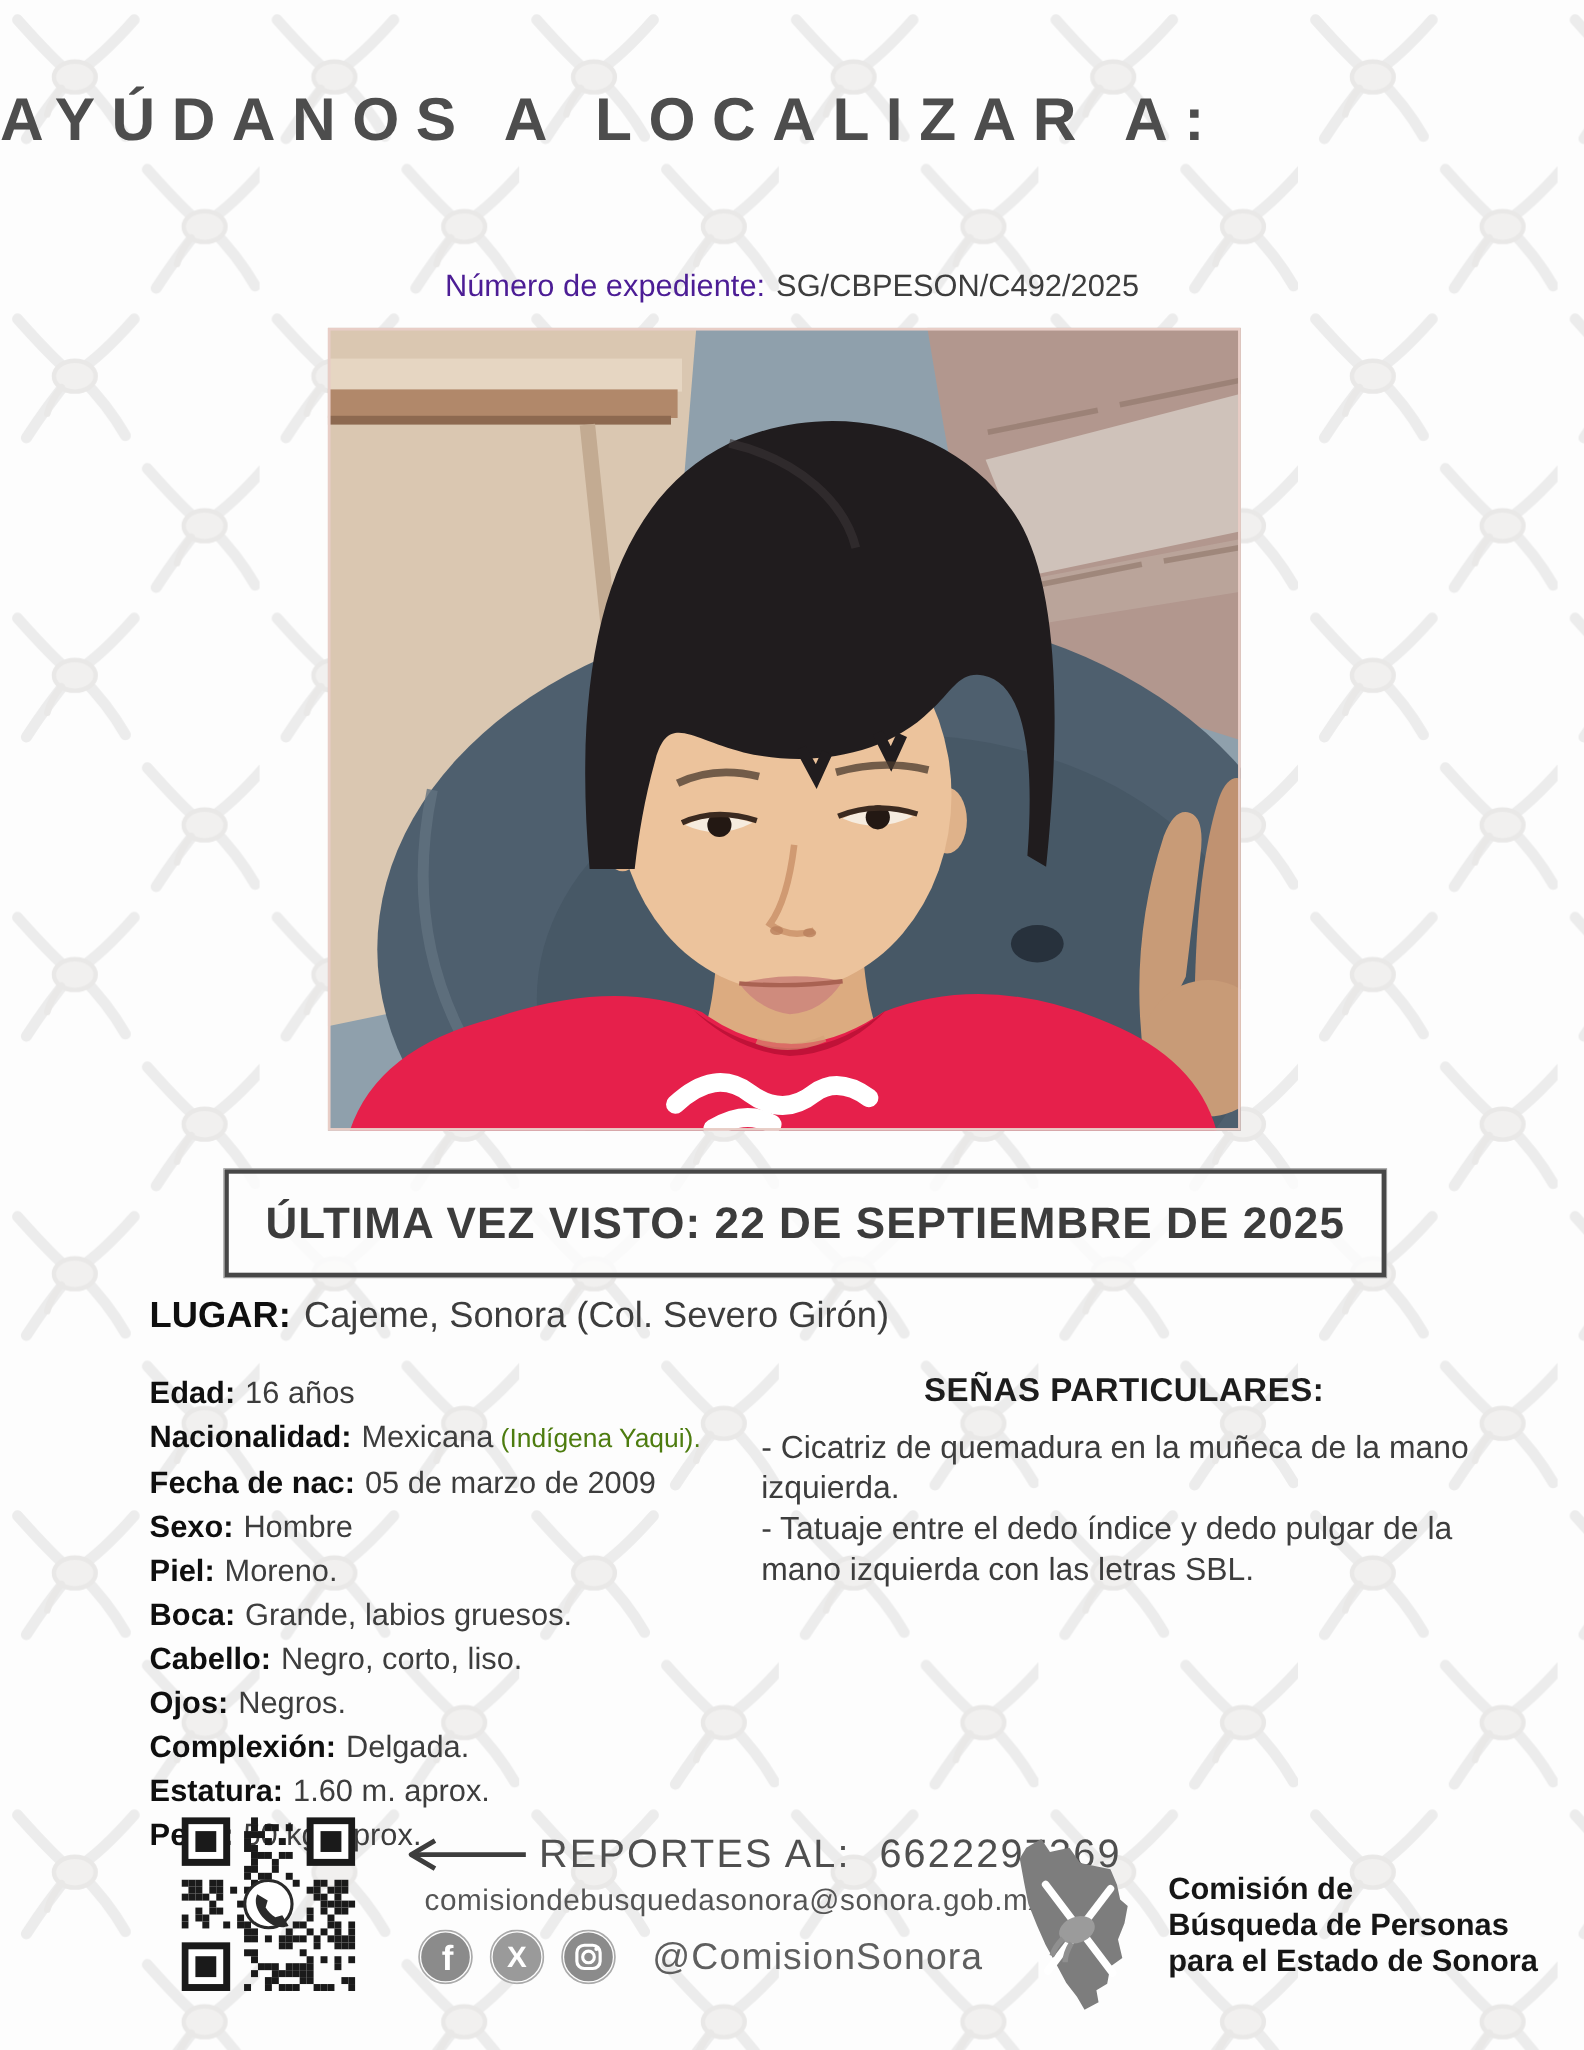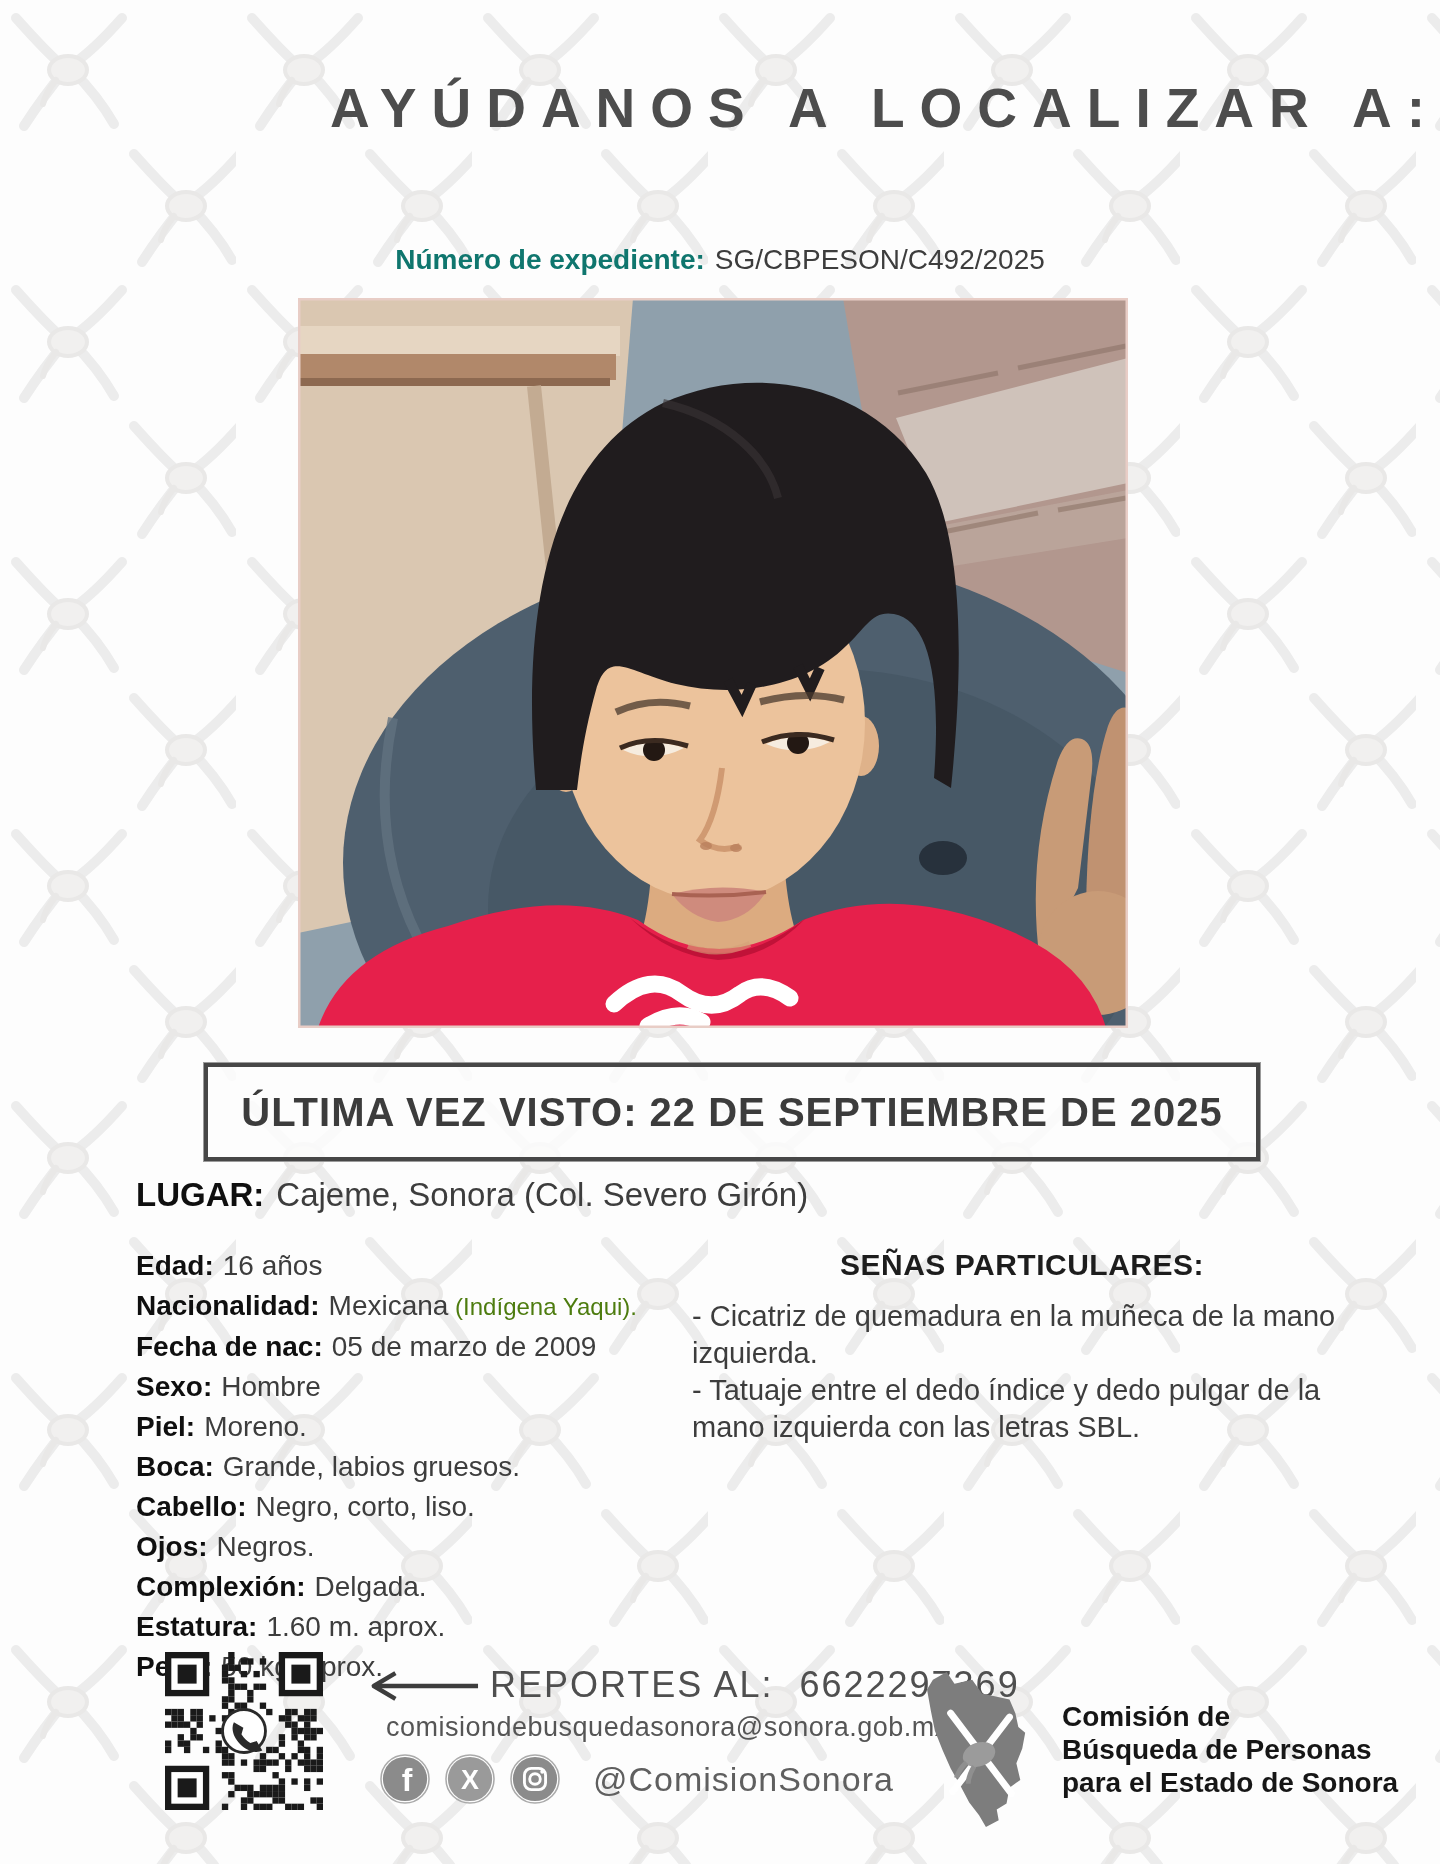--- a/index.html
+++ b/index.html
@@ -1,26 +1,26 @@
 <!DOCTYPE html>
 <html><head>
 <meta charset="utf-8">
 <style>
   html,body{margin:0;padding:0;background:#ffffff;}
   .poster{position:relative;width:1440px;height:1864px;background:#fdfdfd;overflow:hidden;
           font-family:"Liberation Sans",sans-serif;color:#333;}
   .wm{position:absolute;left:0;top:0;}
 
-  .headline{position:absolute;left:0;top:76px;width:100%;text-align:right;
+  .headline{position:absolute;left:0;top:76px;width:100%;text-align:left;
             font-size:55px;font-weight:bold;letter-spacing:15px;color:#4d4d4d;white-space:nowrap;}
   .name-banner{position:absolute;left:52px;right:52px;top:150px;height:82px;background:#a9a9a9;
                display:flex;align-items:center;justify-content:center;}
   .name-banner span{font-size:58px;font-weight:bold;color:#ffffff;letter-spacing:3px;white-space:nowrap;}
   .case-line{position:absolute;left:0;top:244px;width:100%;text-align:center;font-size:28px;color:#3d3d3d;}
-  .case-line .case-label{font-weight:bold;color:#0f766e;margin-right:10px;}
+  .case-line .case-label{font-weight:normal;color:#4c1d95;margin-right:10px;}
 
   .photo{position:absolute;left:298px;top:298px;width:830px;height:730px;}
 
   .lastseen-box{position:absolute;left:204px;top:1063px;width:1048px;height:90px;
                 border:4px solid #474747;box-shadow:0 0 0 1px #9b9b9b;background:rgba(253,253,253,.82);
                 display:flex;align-items:center;justify-content:center;}
   .lastseen-box span{font-size:40px;font-weight:bold;color:#3c3c3c;letter-spacing:1px;white-space:nowrap;}
 
   .lugar{position:absolute;left:136px;top:1176px;font-size:33px;}
   .lugar .lg-label{font-weight:bold;color:#0f0f0f;margin-right:12px;}

